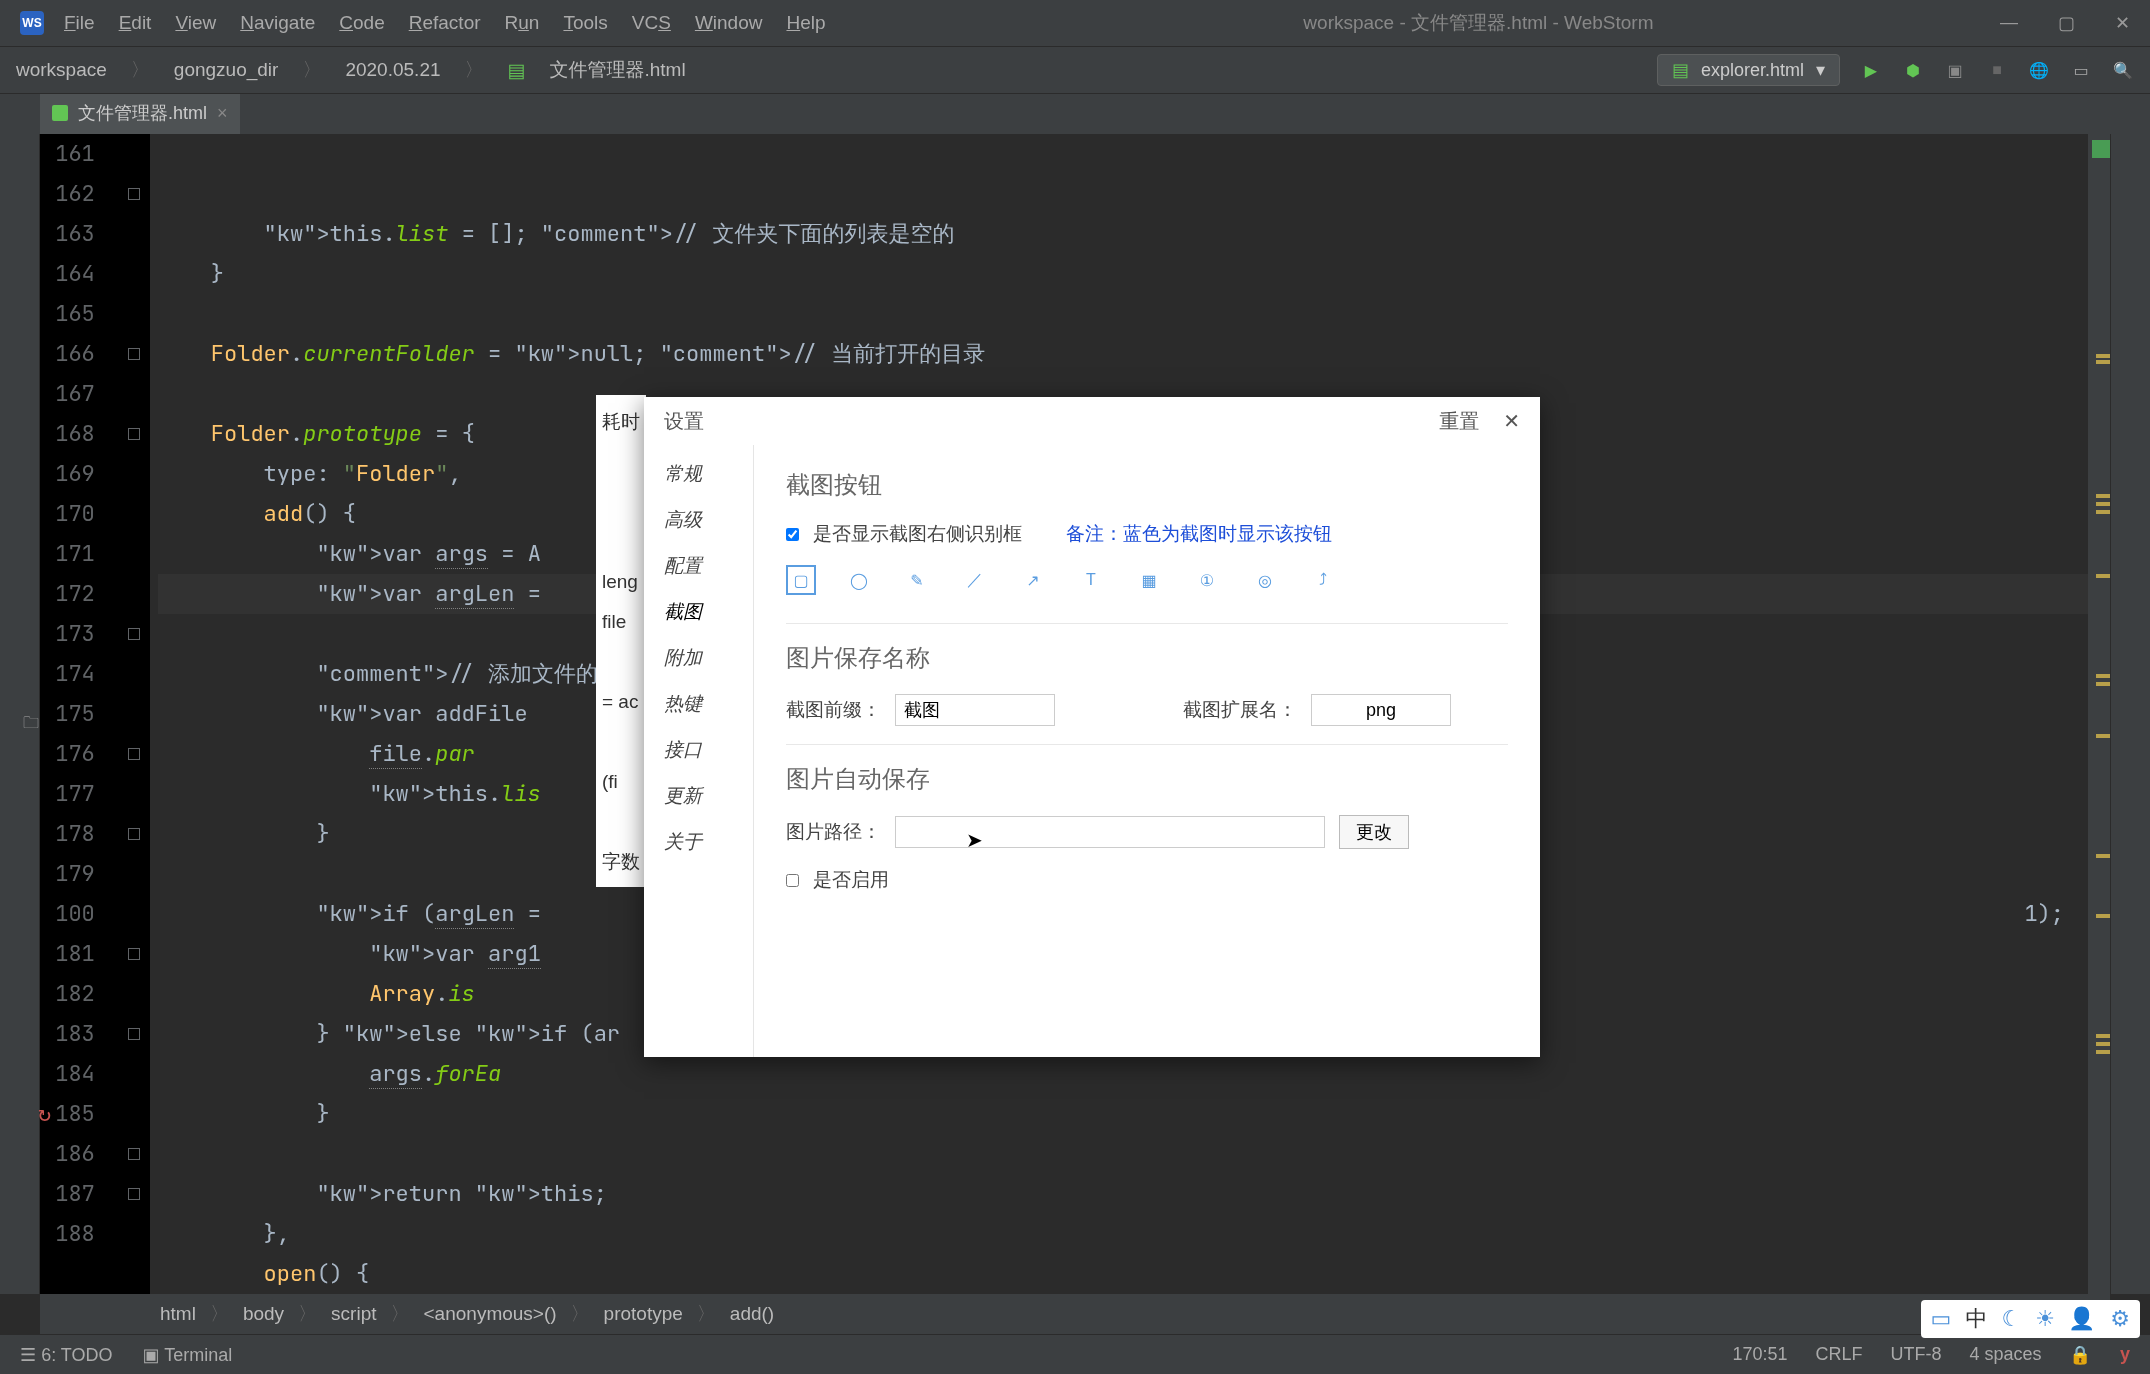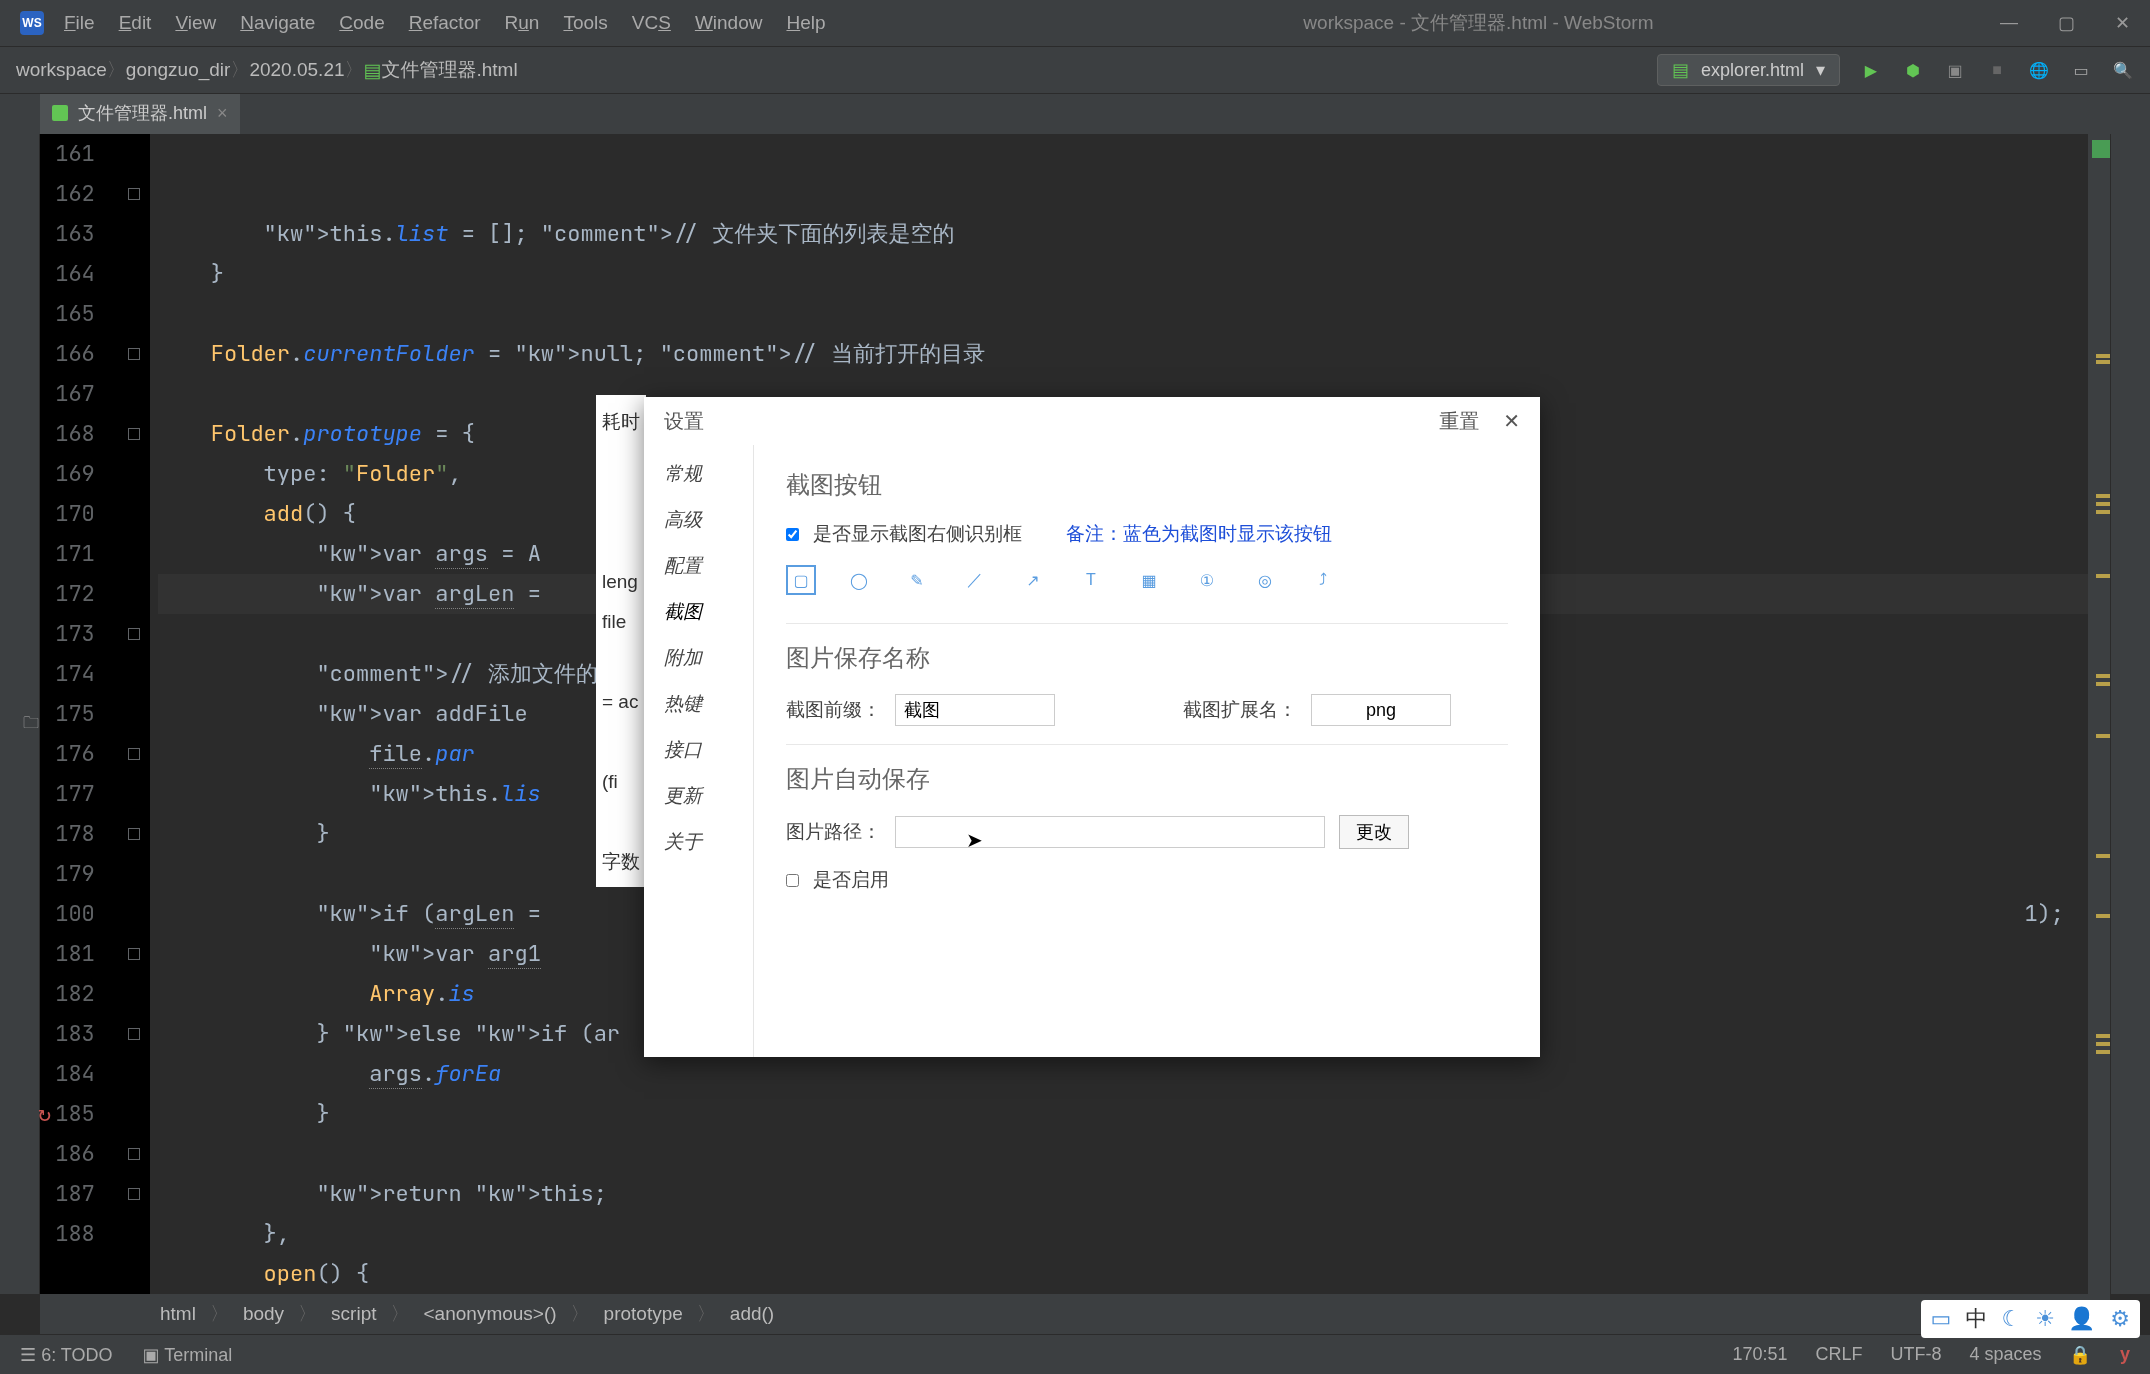--- a/index.html
+++ b/index.html
@@ -40,21 +40,21 @@
 .window-controls { display: flex; gap: 40px; margin-left: auto; color: #999; font-size: 18px; }
 .toolbar2 {
   height: 48px;
   background: #3c3f41;
   border-top: 1px solid #2b2b2b;
   border-bottom: 1px solid #2b2b2b;
   display: flex;
   align-items: center;
   padding: 0 16px;
 }
-.breadcrumbs { display: flex; align-items: center; gap: 0; color: #bbb; font-size: 19px; }
+.breadcrumbs { display: flex; align-items: center; gap: 24px; color: #bbb; font-size: 19px; }
 .bc-sep { color: #666; }
 .run-config {
   margin-left: auto;
   display: flex;
   align-items: center;
   gap: 20px;
 }
 .run-dropdown {
   background: #4c5052;
   border: 1px solid #5e6060;
@@ -142,21 +142,21 @@
   line-height: 40px;
   white-space: pre;
   color: #a9b7c6;
   padding-left: 8px;
   overflow: hidden;
   position: relative;
 }
 .code-line { height: 40px; }
 .code-line.hl { background: #323232; }
 .str { color: #6a8759; }
-.prop { color: #3b82f6; font-style: italic; }
+.prop { color: #84cc16; font-style: italic; }
 .ident { color: #ffc66d; }
 .warn { border-bottom: 1px dotted #808080; }
 .minimap {
   position: absolute;
   right: 0;
   top: 0;
   width: 22px;
   bottom: 0;
   background: #3c3f41;
 }

